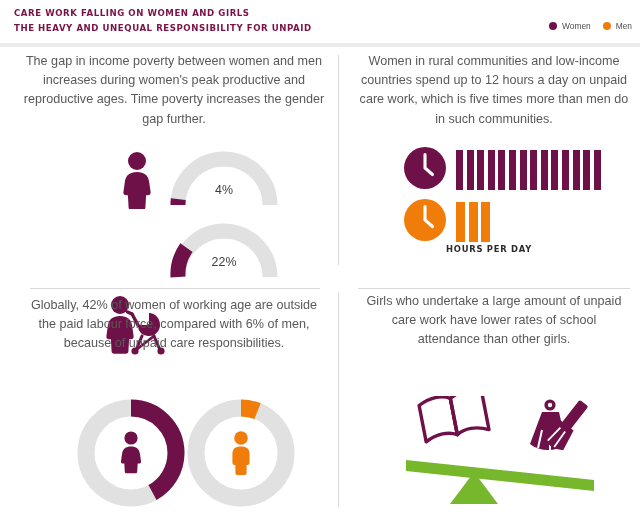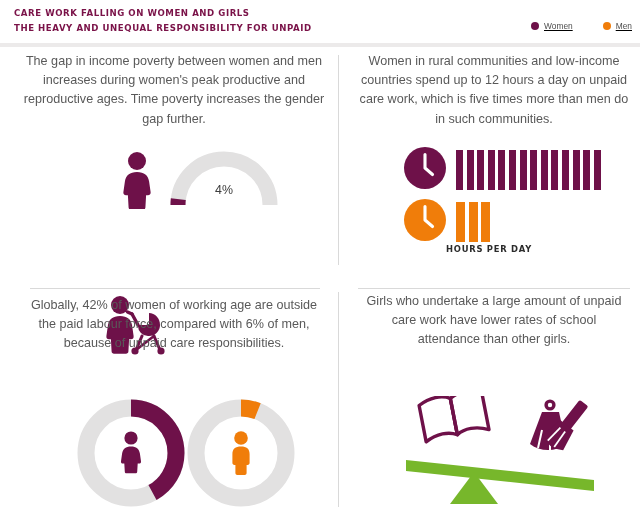--- a/index.html
+++ b/index.html
@@ -19,21 +19,21 @@
   #title{
     position:absolute;left:14px;top:6px;width:330px;
     font-family:"DejaVu Sans", sans-serif;
     font-size:8.6px;font-weight:bold;
     letter-spacing:0.55px;line-height:15px;
     color:#7A1248;
     text-transform:uppercase;
   }
   #legend{
     position:absolute;right:8px;top:21px;
-    display:flex;align-items:flex-end;gap:30px;text-decoration:underline;
+    display:flex;align-items:flex-end;gap:12px;
   }
   .legend-item{display:flex;align-items:center;gap:5px;}
   .legend-dot{width:8px;height:8px;border-radius:50%;display:block;}
   .legend-label{
     font-size:8.4px;color:#4d4d4d;
     font-family:"Liberation Sans", sans-serif;
     white-space:nowrap;
   }
 
   
@@ -202,20 +202,28 @@
         <path d="M30 19 l-4.5 -2" stroke="#6E1149" stroke-width="3.4" stroke-linecap="round" fill="none"></path>
 
         <path d="M40 41 L34 55" stroke="#6E1149" stroke-width="3" stroke-linecap="round"></path>
         <path d="M52 41 L58 55" stroke="#6E1149" stroke-width="3" stroke-linecap="round"></path>
         <path d="M52 41 L34 55" stroke="#6E1149" stroke-width="2.6" stroke-linecap="round"></path>
         <circle cx="33" cy="56" r="3.6" fill="#6E1149"></circle>
         <circle cx="59" cy="56" r="3.6" fill="#6E1149"></circle>
       </svg>
     </div>
 
+    <div class="gauge-wrap">
+      <svg class="gauge-svg" width="124" height="62" viewBox="0 0 124 62" aria-hidden="true">
+        <path d="M 16 58 A 46 46 0 0 1 108 58" fill="none" stroke="#E2E1E1" stroke-width="15"></path>
+
+        <path d="M 16 58 A 46 46 0 0 1 24.45 28.68" fill="none" stroke="#6E1149" stroke-width="15"></path>
+      </svg>
+      <div class="gauge-pct">22%</div>
+    </div>
   </div>
 </div>
 
 <div class="panel" id="panel-tr">
   <div class="panel-text">Women in rural communities and low-income countries spend up to 12 hours a day on unpaid care work, which is five times more than men do in such communities.</div>
 </div>
 
 <div id="hours-block">
 
   <div class="hours-row" id="hours-row-women">

